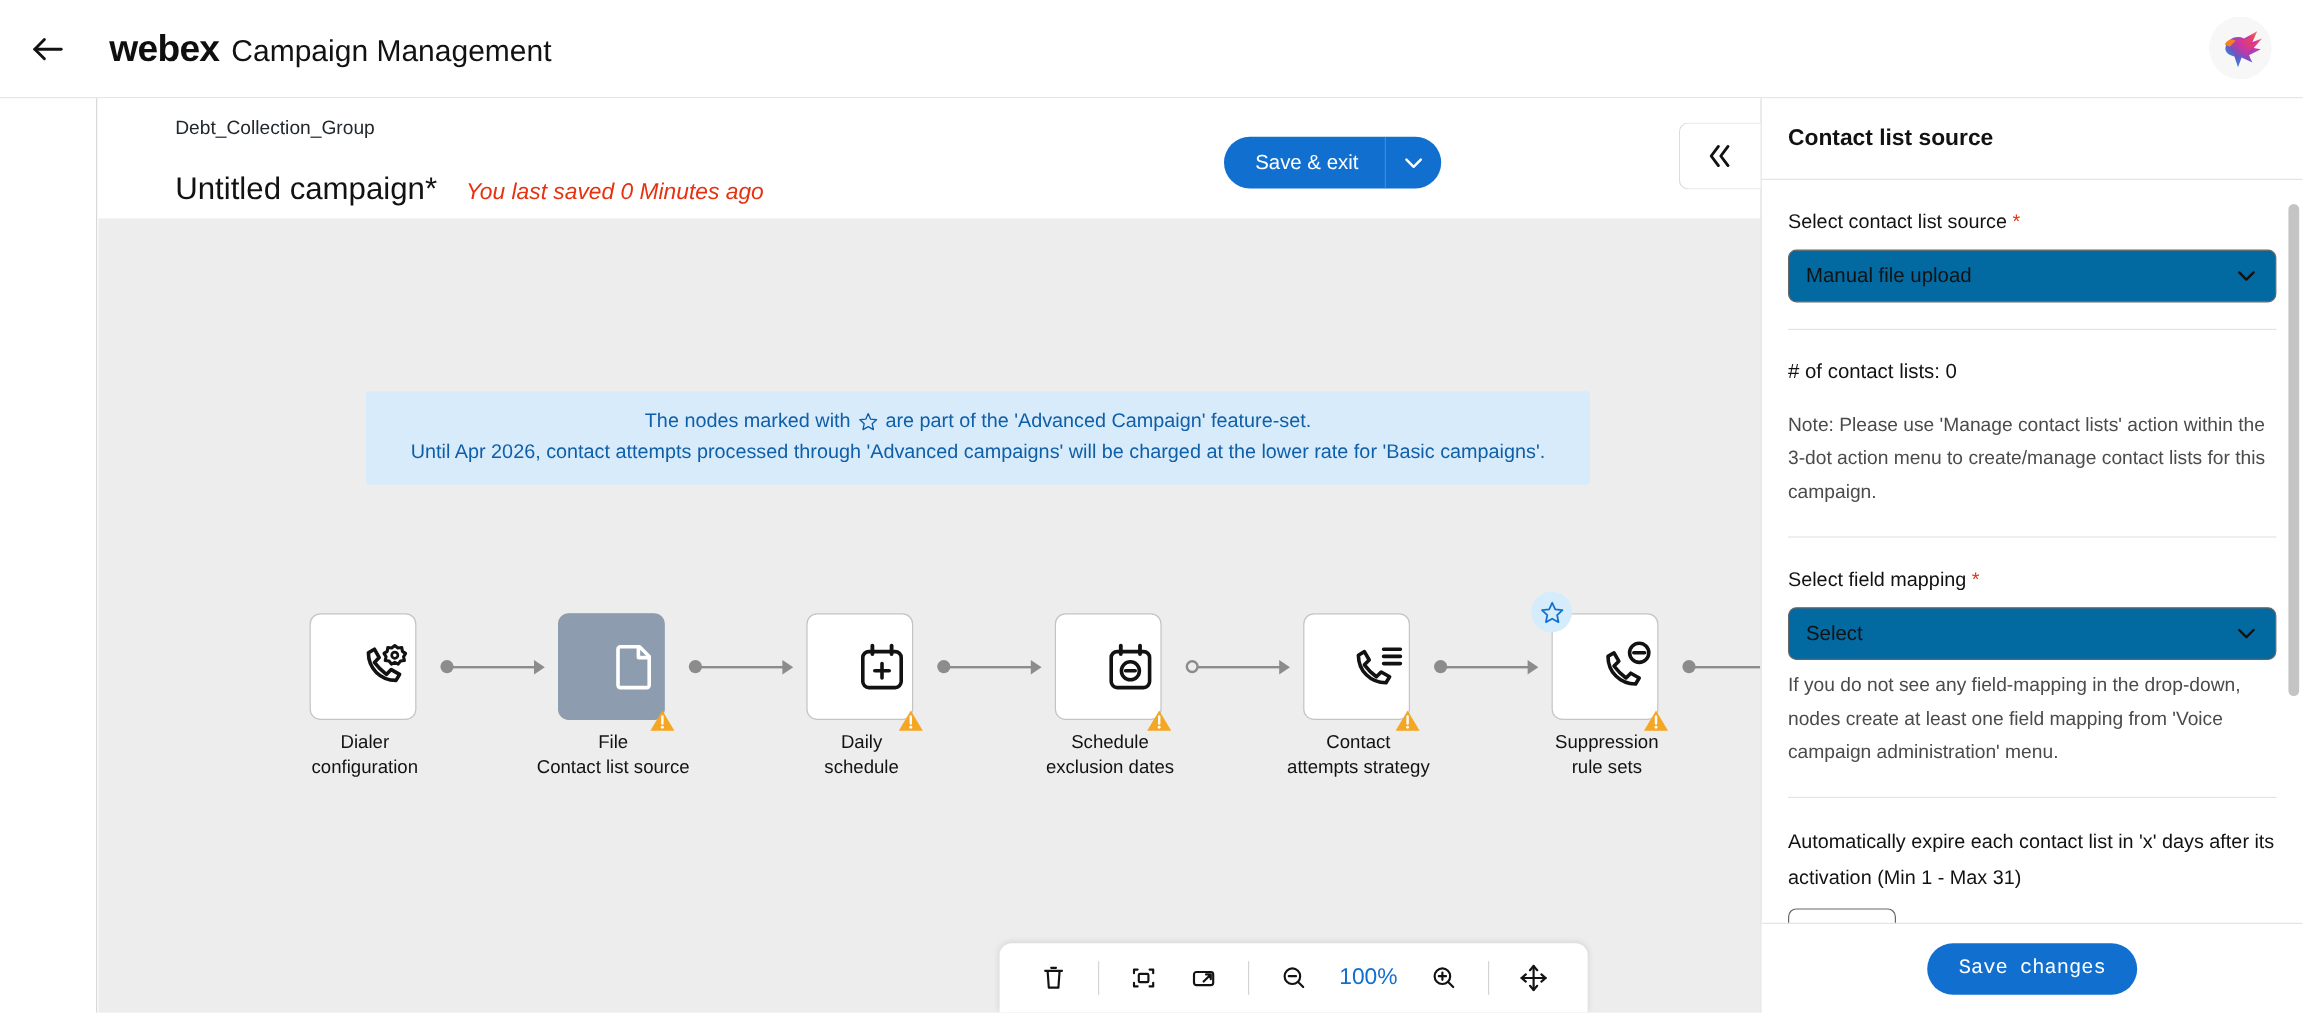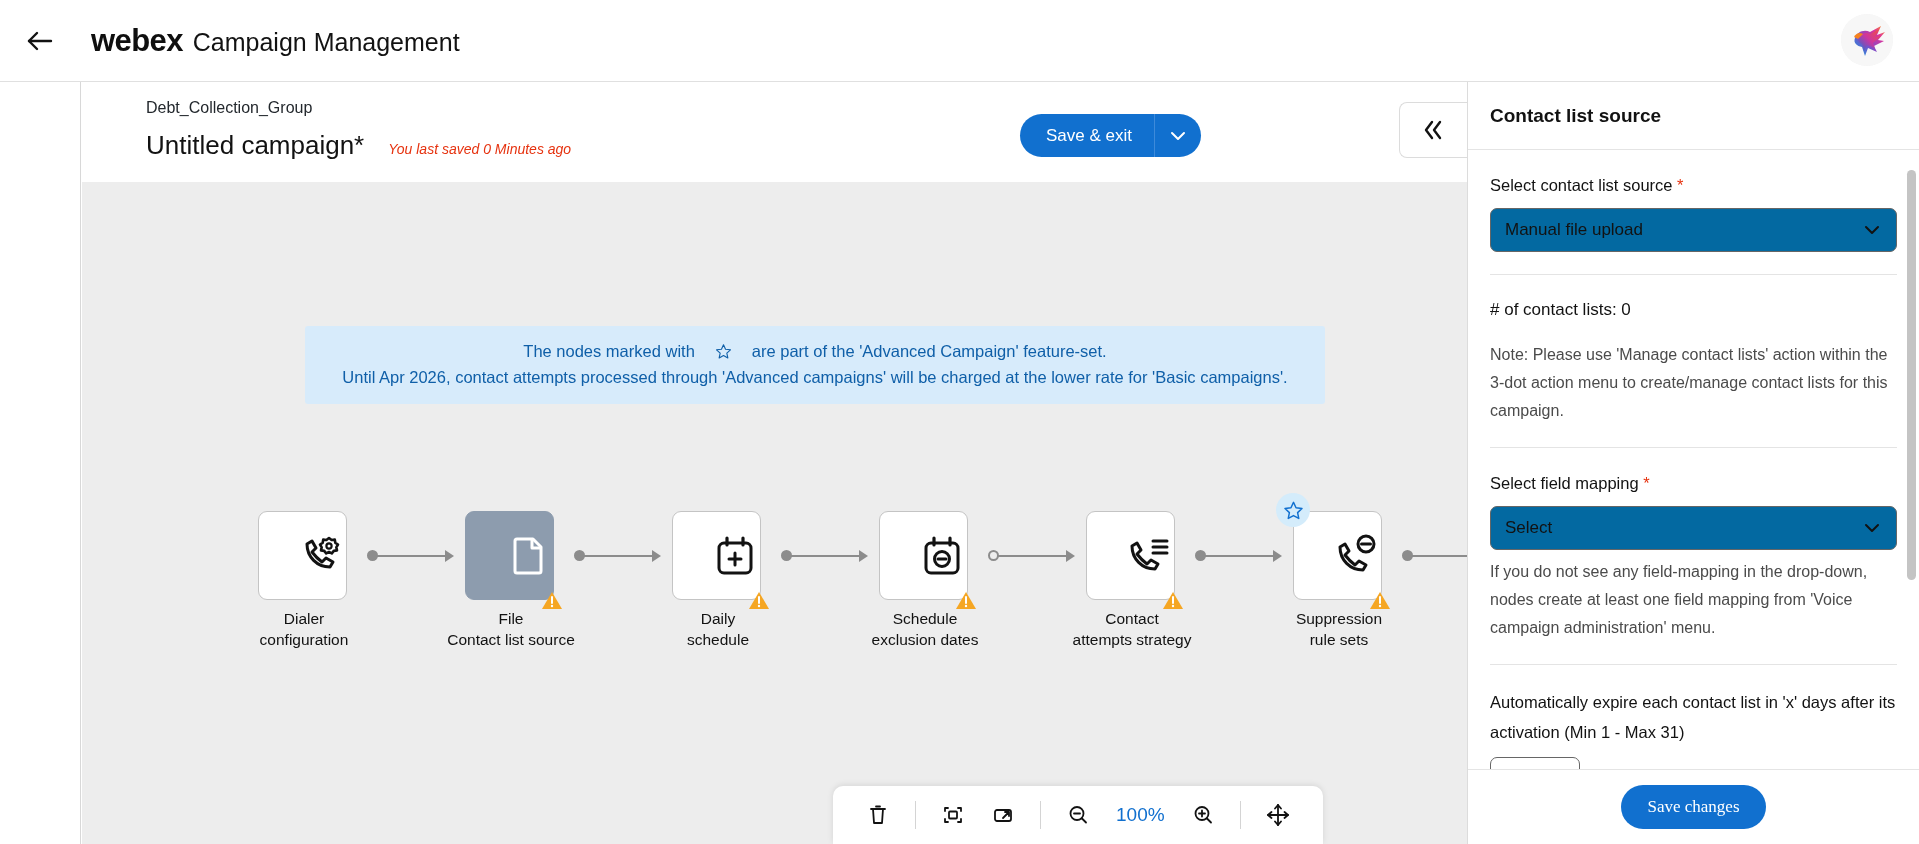--- a/index.html
+++ b/index.html
@@ -46,23 +46,23 @@
   
   .workspace {
     position: absolute; left: 82px; top: 82px;
     width: 1385px; height: 762px; background: #ffffff;
   }
   .camp-header {
     position: relative; height: 100px; background: #fff;
     padding: 14px 0 0 64px;
   }
   .camp-group { font-size: 16px; color: #23282d; line-height: 24px; }
-  .camp-titlerow { display: flex; align-items: baseline; gap: 24px; margin-top: 10px; }
+  .camp-titlerow { display: flex; align-items: baseline; gap: 24px; margin-top: 22px; }
   .camp-title { font-size: 26px; color: #121212; font-weight: 400; }
-  .camp-saved { font-size: 14px; color: #e6320f; font-style: italic; }
+  .camp-saved { font-size: 19px; color: #e6320f; font-style: italic; }
 
   .save-group {
     position: absolute; right: 266px; top: 32px;
     display: flex; height: 43px; border-radius: 22px; overflow: hidden;
     background: #1170cf; cursor: pointer;
   }
   .save-main {
     display: flex; align-items: center; padding: 0 22px 0 26px;
     color: #fff; font-size: 17px; border-right: 1px solid #3d8ada;
     white-space: nowrap;
@@ -85,21 +85,21 @@
     width: 1385px; height: 662px; background: #ededed;
     overflow: hidden;
   }
   .banner {
     position: absolute; left: 223px; top: 144px; width: 1020px;
     background: #d7ebfb; border-radius: 3px;
     padding: 12px 16px 14px; text-align: center;
   }
   .banner-line {
     color: #0f5fa8; font-size: 16.5px; line-height: 26px;
-    display: flex; align-items: center; justify-content: center; gap: 20px;
+    display: flex; align-items: center; justify-content: center; gap: 6px;
     white-space: nowrap;
   }
 
   
   .flow {
     position: absolute; left: 0; top: 0; width: 1385px; height: 662px;
   }
   .node {
     position: absolute; width: 89px; height: 89px;
     background: #fff; border: 1px solid #c4c4c4; border-radius: 9px;
@@ -184,21 +184,21 @@
     margin-top: 10px; width: 90px; height: 42px;
     border: 1px solid #666; border-radius: 7px;
   }
   .panel-foot {
     flex: 0 0 auto; height: 75px; border-top: 1px solid #e4e4e4;
     display: flex; align-items: center; justify-content: center; background: #fff;
   }
   .save-changes {
     background: #1170cf; color: #fff; font-size: 17px;
     border: none; border-radius: 22px; padding: 12px 26px; cursor: pointer;
-    font-family: Liberation Serif, serif;
+    font-family: Liberation Mono, monospace;
   }
   .panel-scroll {
     position: absolute; right: 3px; top: 20px; width: 9px; height: 410px;
     background: #c4c4c4; border-radius: 5px; cursor: pointer;
   }
 </style>
 </head>
 <body>
 
 <div class="app">

